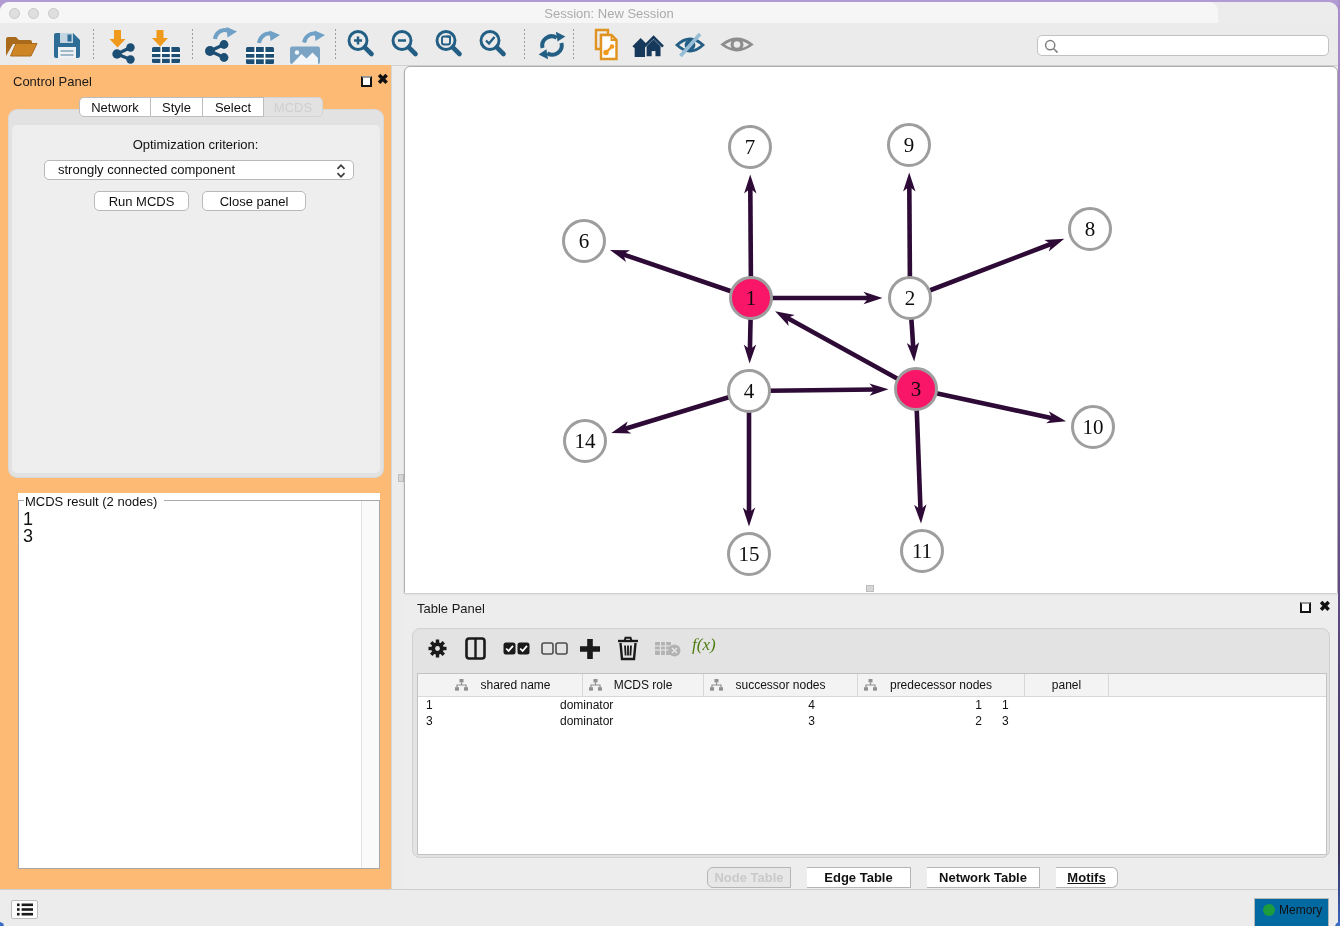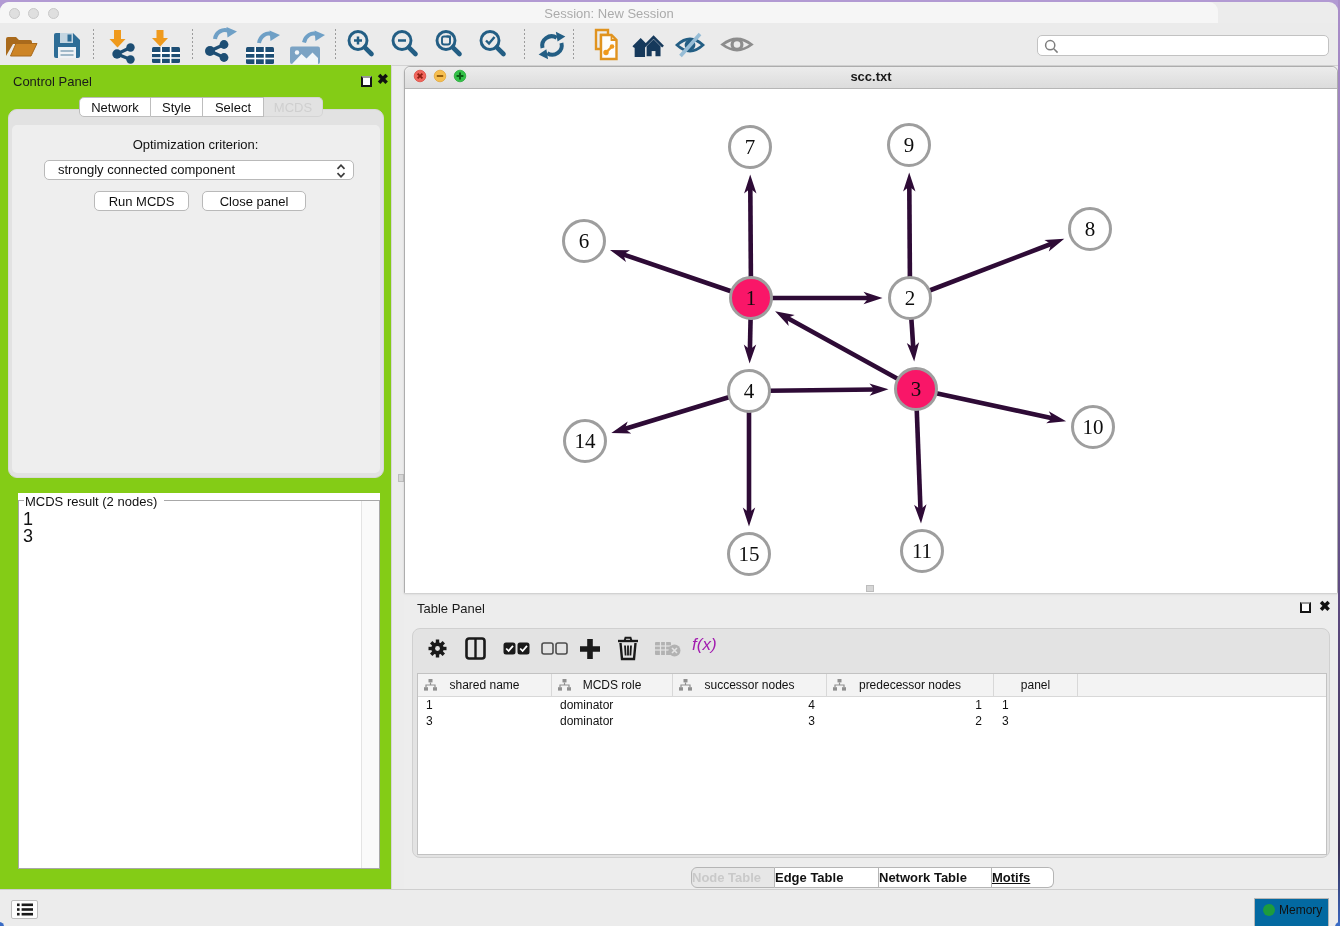--- a/index.html
+++ b/index.html
@@ -14,21 +14,21 @@
 #titlebar{left:0;top:0;width:1218px;height:21px;background:#f6f6f6;
   border-radius:9px 9px 0 0;}
 .tl{border-radius:50%;width:11px;height:11px;top:6px;background:#dfdfdf;border:1px solid #c9c9c9;box-sizing:border-box;}
 #title-text{width:100%;top:4px;text-align:center;font-size:13px;color:#ababab;}
 #toolbar{left:0;top:21px;width:1338px;height:42px;background:#ebebeb;border-bottom:1px solid #d2d2d2;}
 .tsep{top:6px;width:1px;height:30px;background-image:linear-gradient(#9c9c9c 40%,rgba(0,0,0,0) 0%);background-size:1px 4px;}
 .ticon{top:4px;}
 #searchbox{left:1037px;top:12px;width:292px;height:21px;background:#fff;border:1px solid #c2c2c2;border-radius:5px;box-sizing:border-box;}
 
 
-#cpanel{left:0;top:63px;width:391px;height:826px;background:#84cc16;border-right:1px solid #d6d6d6;text-decoration:underline;}
+#cpanel{left:0;top:63px;width:391px;height:826px;background:#fdba74;border-right:1px solid #d6d6d6;text-decoration:underline;}
 #cp-title{left:13px;top:9px;font-size:13px;color:#1a1a1a;}
 #cp-float{left:361px;top:11px;width:11px;height:11px;border:2px solid #151515;box-sizing:border-box;border-top-color:#9a9a9a;background:#fff;}
 #cp-x{left:377px;top:6px;font-size:14px;font-weight:bold;color:#111;}
 #cp-tabs{left:79px;top:32px;height:20px;display:flex;font-size:13px;}
 .cptab{background:#fff;border:1px solid #bdbdbd;border-left:none;line-height:19px;color:#111;text-align:center;box-sizing:border-box;}
 .cptab.first{border-left:1px solid #bdbdbd;border-radius:5px 0 0 5px;}
 .cptab.sel{background:#e2e2e2;color:#cfcfcf;border-radius:0 5px 5px 0;border-color:#d4d4d4;}
 #cp-pane{left:8px;top:44px;width:376px;height:369px;background:#e2e2e2;border:1px solid #d8d8d8;border-radius:9px;box-sizing:border-box;}
 #opt-label{left:0;top:72px;width:391px;text-align:center;font-size:13px;color:#111;}
 #combo{left:44px;top:95px;width:310px;height:20px;background:#fff;border:1px solid #b9b9b9;border-radius:5px;box-sizing:border-box;font-size:13px;line-height:18px;padding-left:13px;color:#111;}
@@ -51,26 +51,26 @@
 #net-title{width:100%;top:2px;text-align:center;font-size:13px;font-weight:700;color:#1a1a1a;}
 #net-content{left:0;top:22px;width:932px;height:504px;background:#fff;overflow:hidden;}
 
 
 #tpanel{left:404px;top:595px;width:934px;height:292px;background:#ededed;}
 #tp-title{left:13px;top:4px;font-size:13px;color:#1a1a1a;}
 #tp-float{left:896px;top:5px;width:11px;height:11px;border:2px solid #151515;box-sizing:border-box;border-top-color:#9a9a9a;background:#fff;}
 #tp-x{left:915px;top:1px;font-size:14px;font-weight:bold;color:#111;}
 #tp-box{left:8px;top:31px;width:918px;height:230px;background:#e3e3e3;border:1px solid #d0d0d0;border-radius:8px;box-sizing:border-box;}
 #tp-table{left:13px;top:76px;width:910px;height:182px;background:#fff;border:1px solid #c2c2c2;box-sizing:border-box;font-size:12px;}
-.th-row{display:flex;height:22px;background:#f3f3f3;border-bottom:1px solid #d8d8d8;}
+.th-row{display:flex;height:22px;background:#f3f3f3;border-bottom:1px solid #d8d8d8;padding-left:31px;}
 .th{position:relative;border-right:1px solid #d8d8d8;box-sizing:border-box;text-align:center;line-height:22px;color:#111;}
 .td-row{display:flex;height:16px;line-height:16px;color:#111;}
 .td{box-sizing:border-box;padding:0 12px 0 8px;}
 #tp-tabs{left:287px;top:270px;height:21px;display:flex;font-size:13px;font-weight:700;}
-.tptab{background:#fff;border:1px solid #b5b5b5;border-left:none;line-height:20px;color:#111;text-align:left;box-sizing:border-box;}
+.tptab{background:#fff;border:1px solid #b5b5b5;border-left:none;line-height:20px;color:#111;text-align:center;box-sizing:border-box;margin-left:16px;}
 .tptab.first{border-left:1px solid #b5b5b5;border-radius:6px 0 0 6px;background:#e7e7e7;color:#c9c9c9;}
 .tptab.last{border-radius:0 6px 6px 0;text-decoration:underline;}
 
 
 #statusbar{left:0;top:887px;width:1338px;height:37px;background:#ececec;border-top:1px solid #cfcfcf;box-sizing:border-box;}
 #st-left{left:11px;top:10px;width:27px;height:19px;background:#fdfdfd;border:1px solid #bdbdbd;border-radius:2px;box-sizing:border-box;}
 #st-mem{left:1254px;top:8px;width:75px;height:33px;background:#0369a1;border:1px solid #b5b5b5;box-sizing:border-box;font-size:12px;color:#111;}
 </style>
 </head>
 <body>
@@ -258,31 +258,20 @@
       <div class="fsb" style="left:0;top:7px;width:6px;height:1px;"></div>
       <div class="fsb" style="left:146px;top:7px;width:216px;height:1px;"></div>
       <div class="abs" id="fs-legend">MCDS result (2 nodes)</div>
       <div class="abs" id="fs-items">1<br>3</div>
     </div>
   </div>
 
   <div class="abs" id="vdiv-handle"></div>
 
   <div class="abs" id="netwin">
-    <div class="abs" id="net-titlebar">
-      <svg class="abs" style="left:8px;top:2px;" width="54" height="14" viewBox="0 0 54 14">
-        <circle cx="7" cy="7" r="5.8" fill="#f0655c" stroke="#da4d42" stroke-width="0.8"></circle>
-        <path d="M4.6 4.6 L9.4 9.4 M9.4 4.6 L4.6 9.4" stroke="#8e1d12" stroke-width="1.9"></path>
-        <circle cx="27" cy="7" r="5.8" fill="#f6be4f" stroke="#e2a83c" stroke-width="0.8"></circle>
-        <path d="M3.8 7 L10.2 7" transform="translate(20,0)" stroke="#95600f" stroke-width="2"></path>
-        <circle cx="47" cy="7" r="5.8" fill="#33c148" stroke="#27ab3a" stroke-width="0.8"></circle>
-        <path d="M47 3.6 L47 10.4 M43.6 7 L50.4 7" stroke="#0c5c17" stroke-width="2"></path>
-      </svg>
-      <div class="abs" id="net-title">scc.txt</div>
-    </div>
     <div class="abs" id="net-content">
 <svg width="932" height="504" viewBox="405 88 932 504" style="position:absolute;left:0;top:0;">
 <g stroke="#2e0b36" stroke-width="4.6">
 <line x1="750.9" y1="277.5" x2="750.3" y2="186.5"></line>
 <line x1="732.5" y1="290.7" x2="622.3" y2="253.1"></line>
 <line x1="770.5" y1="297.0" x2="869.5" y2="297.0"></line>
 <line x1="750.6" y1="316.5" x2="749.9" y2="349.5"></line>
 <line x1="909.9" y1="277.5" x2="909.3" y2="184.5"></line>
 <line x1="928.2" y1="290.0" x2="1052.2" y2="242.5"></line>
 <line x1="911.3" y1="316.5" x2="913.3" y2="347.6"></line>
@@ -389,21 +378,21 @@
         </g>
         <g stroke="#e3e3e3" stroke-width="1.2">
           <line x1="0" y1="5" x2="16" y2="5"></line>
             <line x1="0" y1="9" x2="16" y2="9"></line>
           <line x1="5.5" y1="1" x2="5.5" y2="14"></line>
             <line x1="10.5" y1="1" x2="10.5" y2="14"></line>
         </g>
         <circle cx="19.5" cy="9.5" r="6" fill="#b2b2b2"></circle>
         <path d="M17 7 L22 12 M22 7 L17 12" stroke="#e3e3e3" stroke-width="1.6"></path>
       </svg>
-      <div class="abs" style="left:279px;top:6px;font-family:Liberation Sans, sans-serif;font-style:italic;font-size:17px;color:#a21caf;">f(x)</div>
+      <div class="abs" style="left:279px;top:6px;font-family:Liberation Serif, serif;font-style:italic;font-size:17px;color:#4d7c0f;">f(x)</div>
     </div>
     <div class="abs" id="tp-table">
       <div class="th-row">
         <div class="th" style="width:134px;"><svg class="abs" style="left:6px;top:5px;" width="13" height="12" viewBox="0 0 13 12">
               <g fill="#8f8f8f">
                 <rect x="4.5" y="0" width="4" height="3.4"></rect>
                 <rect x="0" y="8.2" width="4" height="3.4"></rect>
                 <rect x="9" y="8.2" width="4" height="3.4"></rect>
               </g>
               <path d="M6.5 3.4 V6 M2 8.2 V6 H11 V8.2" fill="none" stroke="#8f8f8f" stroke-width="1.2"></path>

